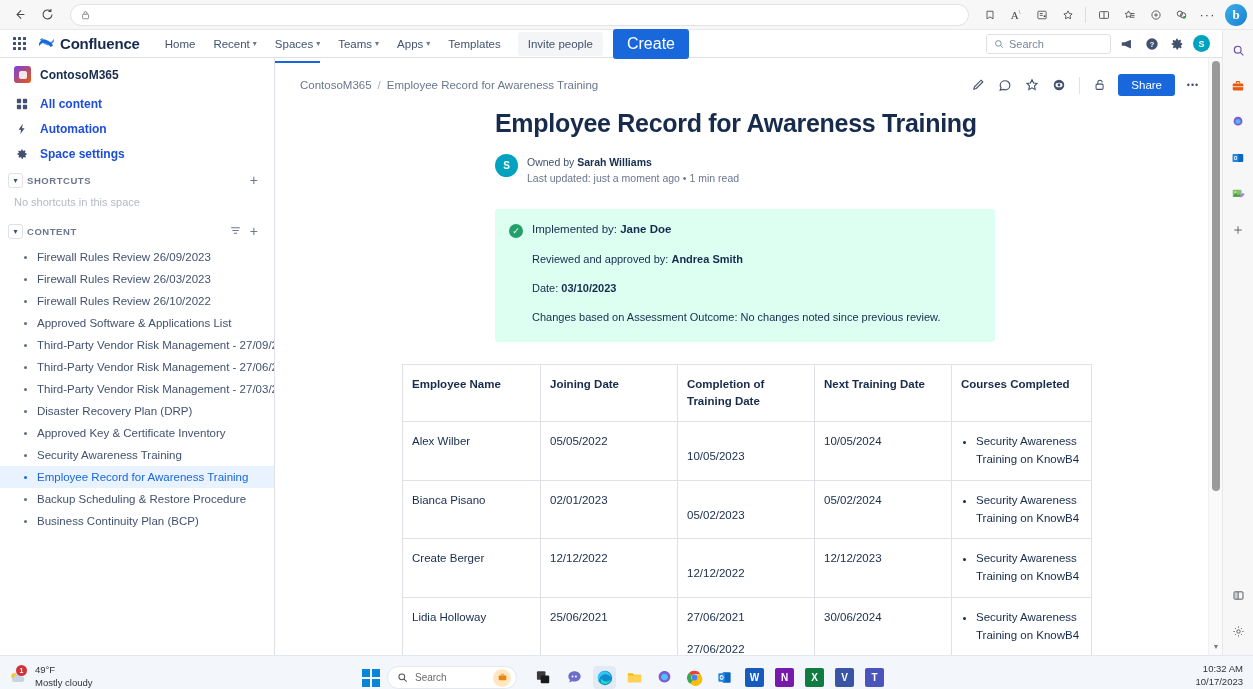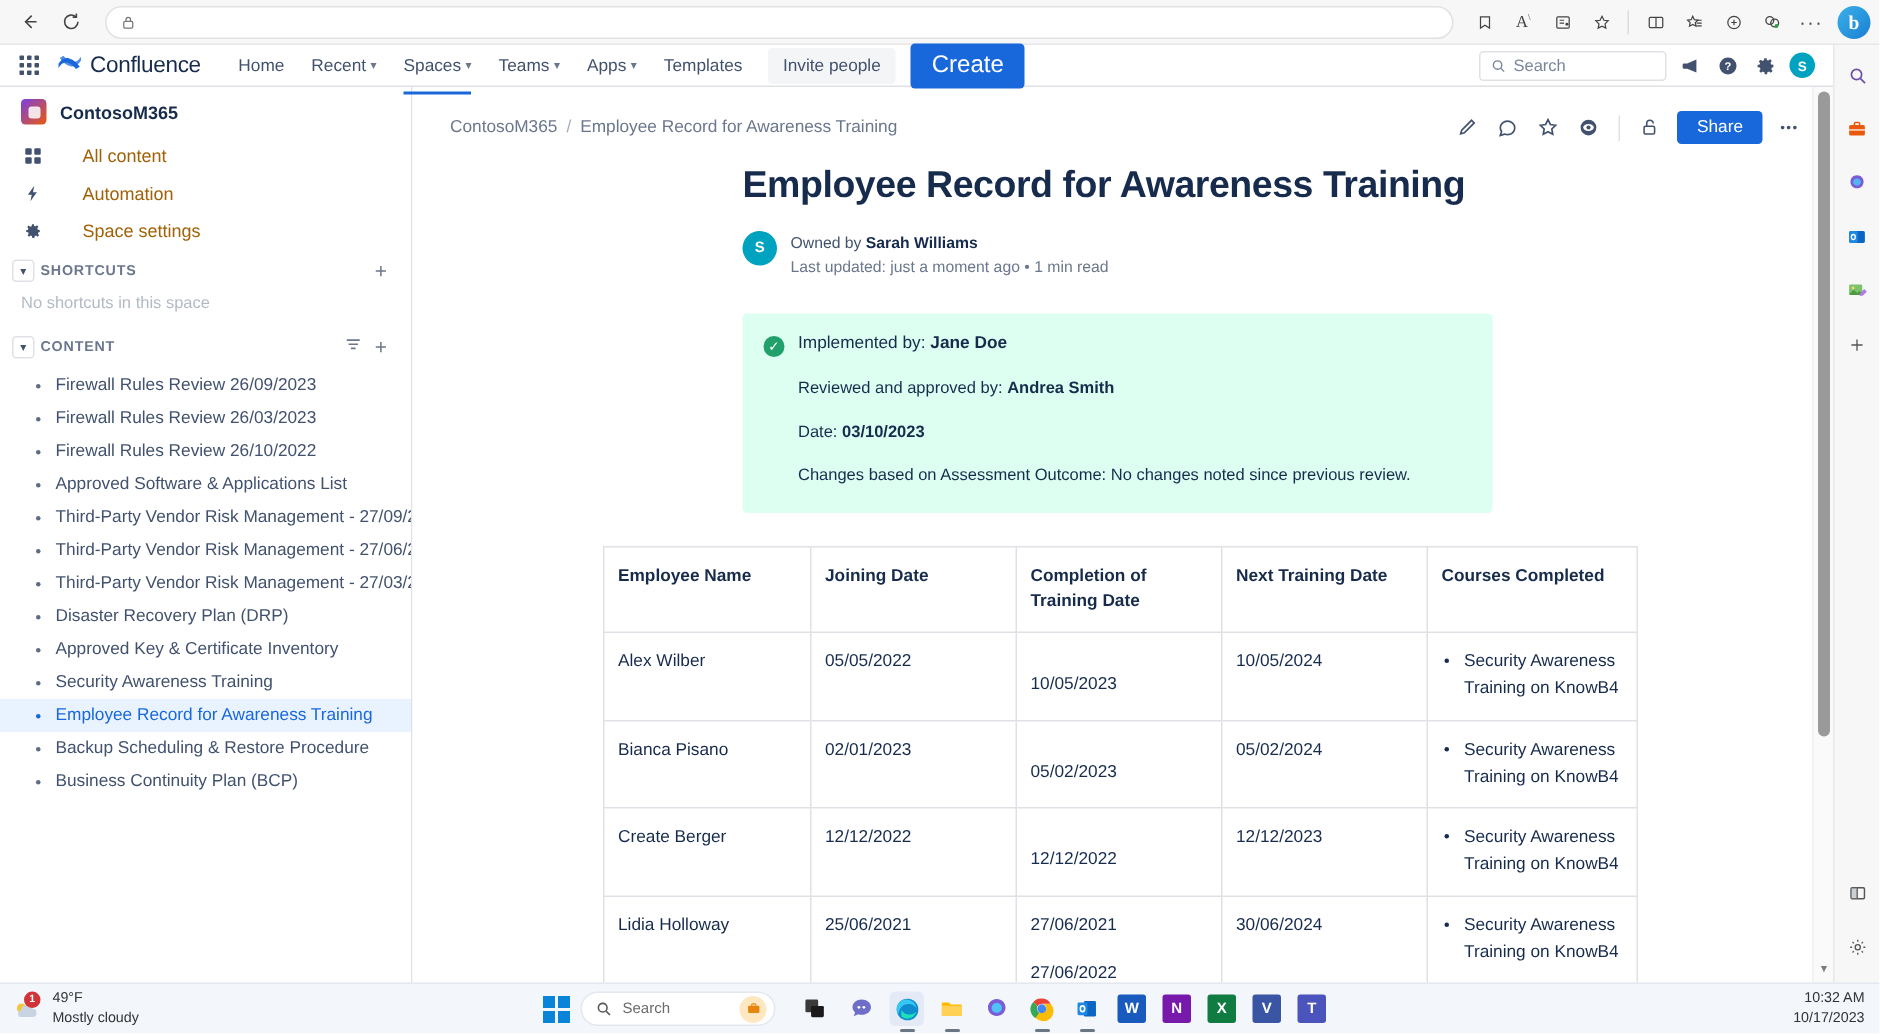--- a/index.html
+++ b/index.html
@@ -49,21 +49,21 @@
     position: absolute; top: 30px; left: 0; width: 1222px; height: 28px;
     background: #fff; border-bottom: 1px solid #dfe1e6;
     display: flex; align-items: center; padding: 0 8px; gap: 2px;
     z-index: 5;
   }
   .grid-icon { width: 22px; height: 22px; display:flex; align-items:center; justify-content:center; }
   .grid-icon .g { display:grid; grid-template-columns: repeat(3,3px); grid-gap:2px; }
   .grid-icon .g i { width:3px; height:3px; background:#42526e; border-radius:0.5px; display:block; }
   .cf-logo { display: flex; align-items: center; gap: 5px; margin: 0 14px 0 6px; }
   .cf-logo-mark { font-size: 16px; color: #1868db; font-weight: 700; line-height: 1; }
-  .cf-logo-text { font-size: 15px; color: #172b4d; font-weight: 400; letter-spacing: -0.2px; text-align: right; }
+  .cf-logo-text { font-size: 15px; color: #172b4d; font-weight: 700; letter-spacing: -0.2px; text-align: right; }
   .cf-nav { display: flex; align-items: center; gap: 0px; }
   .cf-nav-item {
     font-size: 11.5px; color: #42526e; padding: 6px 9px;
     display: flex; align-items: center; gap: 3px; border-radius: 3px;
     position: relative; white-space: nowrap;
   }
   .cf-nav-item.active::after {
     content:''; position:absolute; left:9px; right:9px; bottom:-7px;
     height:2px; background:#1868db;
   }
@@ -98,22 +98,22 @@
   }
   .space-header { display: flex; align-items: center; gap: 9px; padding: 8px 12px 8px 14px; }
   .space-avatar {
     width: 17px; height: 17px; border-radius: 3px;
     background: linear-gradient(135deg,#7b3fe4,#e8590c);
     display:flex; align-items:center; justify-content:center; flex:none;
   }
   .space-avatar .inner { width:8px; height:8px; border-radius:2px; background:#fff; opacity:.85;}
   .space-name { font-size: 12px; color: #172b4d; font-weight: 600; }
   .sb-item {
-    display: flex; align-items: center; gap: 26px;
-    padding: 5px 12px 5px 14px; font-size: 12px; color: #a16207;
+    display: flex; align-items: center; gap: 11px;
+    padding: 5px 12px 5px 14px; font-size: 12px; color: #1d4ed8; font-weight: bold;
   }
   .sb-ico { width: 15px; height: 15px; display:flex; align-items:center; justify-content:center; color:#42526e; flex:none;}
   .sb-section {
     display: flex; align-items: center; padding: 6px 12px 6px 8px; gap: 4px;
   }
   .sb-chev {
     width: 15px; height: 15px; border: 1px solid #dfe1e6; border-radius: 3px;
     display:flex; align-items:center; justify-content:center; font-size:8px; color:#42526e;
     flex:none;
   }
@@ -214,21 +214,21 @@
   .rail-icon {
     width: 24px; height: 24px; border-radius: 5px;
     display: flex; align-items: center; justify-content: center;
   }
   .rail-bottom { margin-top: auto; display:flex; flex-direction:column; align-items:center; gap: 12px; padding-bottom: 12px; }
 
   
   .taskbar {
     position: absolute; bottom: 0; left: 0; width: 1253px; height: 34px;
     background: #f3f6fb; border-top: 1px solid #e3e7ee;
-    display: flex; align-items: center;
+    display: flex; align-items: flex-end;
   }
   .weather { display: flex; align-items: center; gap: 7px; padding-left: 8px; position: relative; }
   .weather-ico { width: 20px; height: 20px; position: relative; display:flex; align-items:center; justify-content:center; }
   .weather-badge {
     position: absolute; top: -2px; left: 8px; width: 11px; height: 11px; border-radius: 50%;
     background: #d13438; color: #fff; font-size: 7px;
     display: flex; align-items: center; justify-content: center; font-weight: 700;
   }
   .weather-text { font-size: 9.5px; color: #333; line-height: 1.3; }
   .tb-center { position: absolute; left: 362px; display: flex; align-items: center; gap: 7px; }

